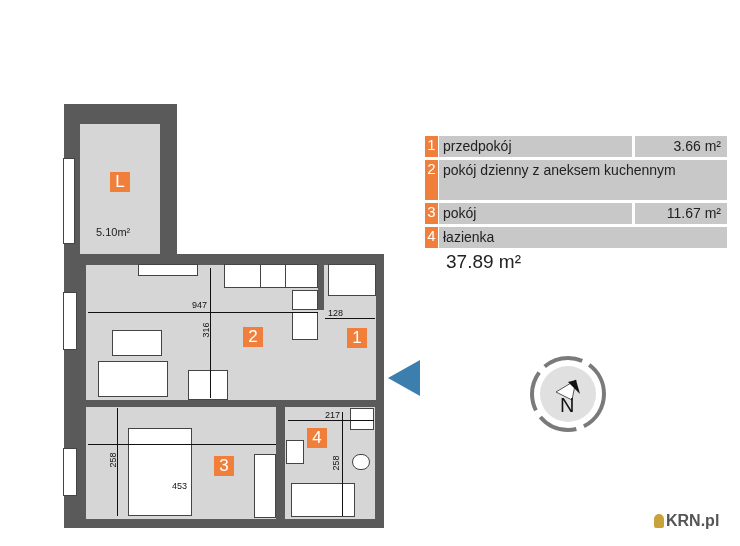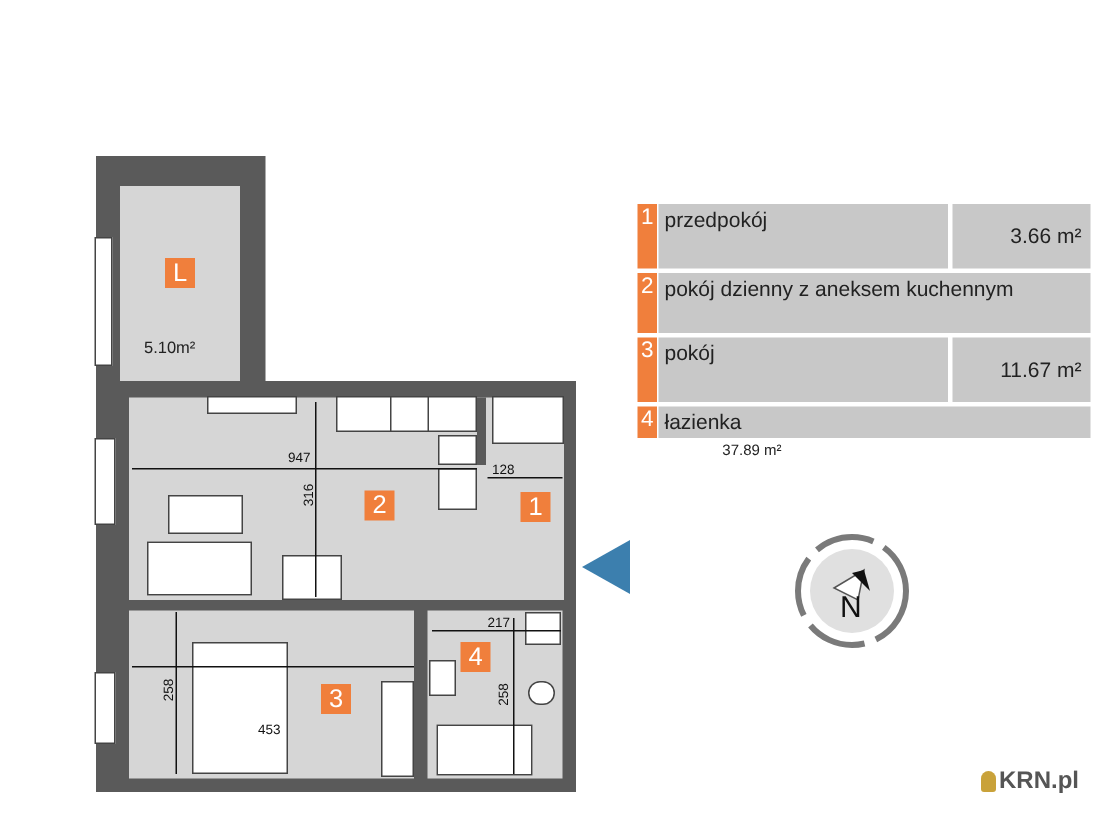--- a/index.html
+++ b/index.html
@@ -10,24 +10,24 @@
   .white { position:absolute; background:#ffffff; border:1px solid #444; box-sizing:border-box; }
   .badge { position:absolute; background:#f07f3c; color:#fff; font-size:17px; text-align:center; line-height:20px; width:20px; height:20px; }
   .dim { position:absolute; font-size:9px; color:#111; }
   .hline { position:absolute; height:1px; background:#111; }
   .vline { position:absolute; width:1px; background:#111; }
   
   .legend { position:absolute; left:425px; top:136px; width:302px; }
   .lrow { display:flex; margin-bottom:3px; }
   .lnum { width:13px; background:#f07f3c; color:#fff; font-size:15px; text-align:center; }
   .lname { flex:1; background:#c8c8c8; margin-left:1px; font-size:14px; color:#222; padding:2px 4px; line-height:17px; }
-  .larea { width:80px; background:#c8c8c8; margin-left:3px; font-size:14px; color:#222; text-align:right; padding:13px 6px; line-height:17px; }
+  .larea { width:80px; background:#c8c8c8; margin-left:3px; font-size:14px; color:#222; text-align:right; padding:2px 6px; line-height:17px; }
   .lsum { display:flex; font-size:11px; color:#222; margin-top:1px; }
   .lsum .sl { flex:1; padding-left:2px; padding-top:3px; }
-  .lsum .sv { width:96px; text-align:right; font-size:10px; padding-right:6px; }
+  .lsum .sv { width:96px; text-align:right; font-size:19px; padding-right:6px; }
 </style>
 </head>
 <body>
 
 <div>
 
   <div class="wall" style="left:64px;top:104px;width:113px;height:160px;"></div>
   <div class="floor" style="left:80px;top:124px;width:80px;height:132px;"></div>
   <div class="white" style="left:63px;top:158px;width:12px;height:86px;"></div>
   <div class="badge" style="left:110px;top:172px;">L</div>

